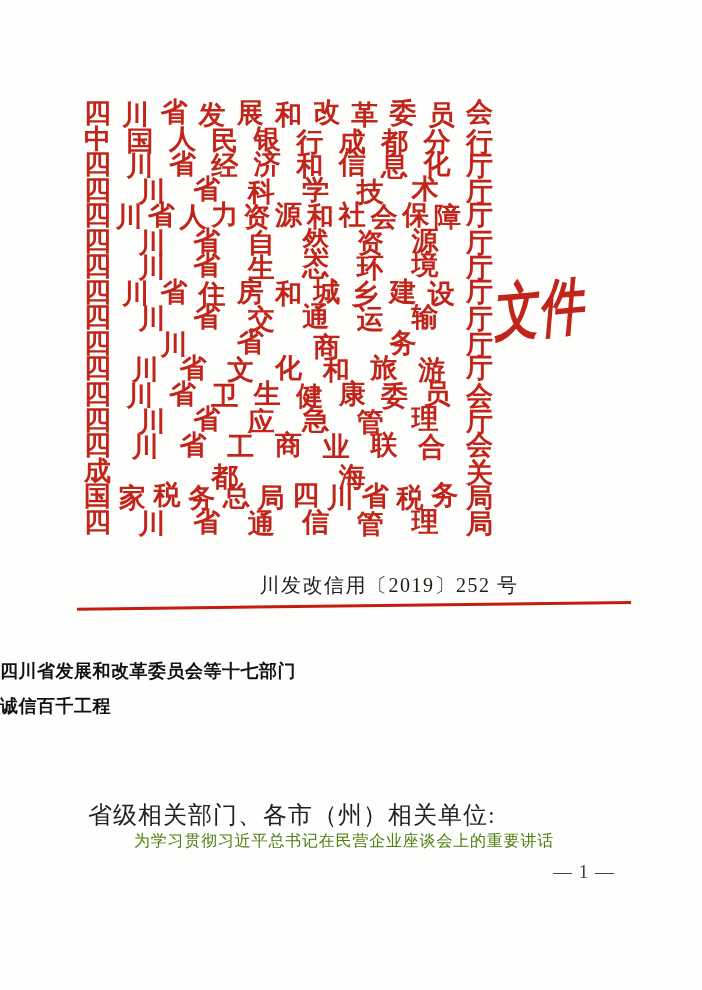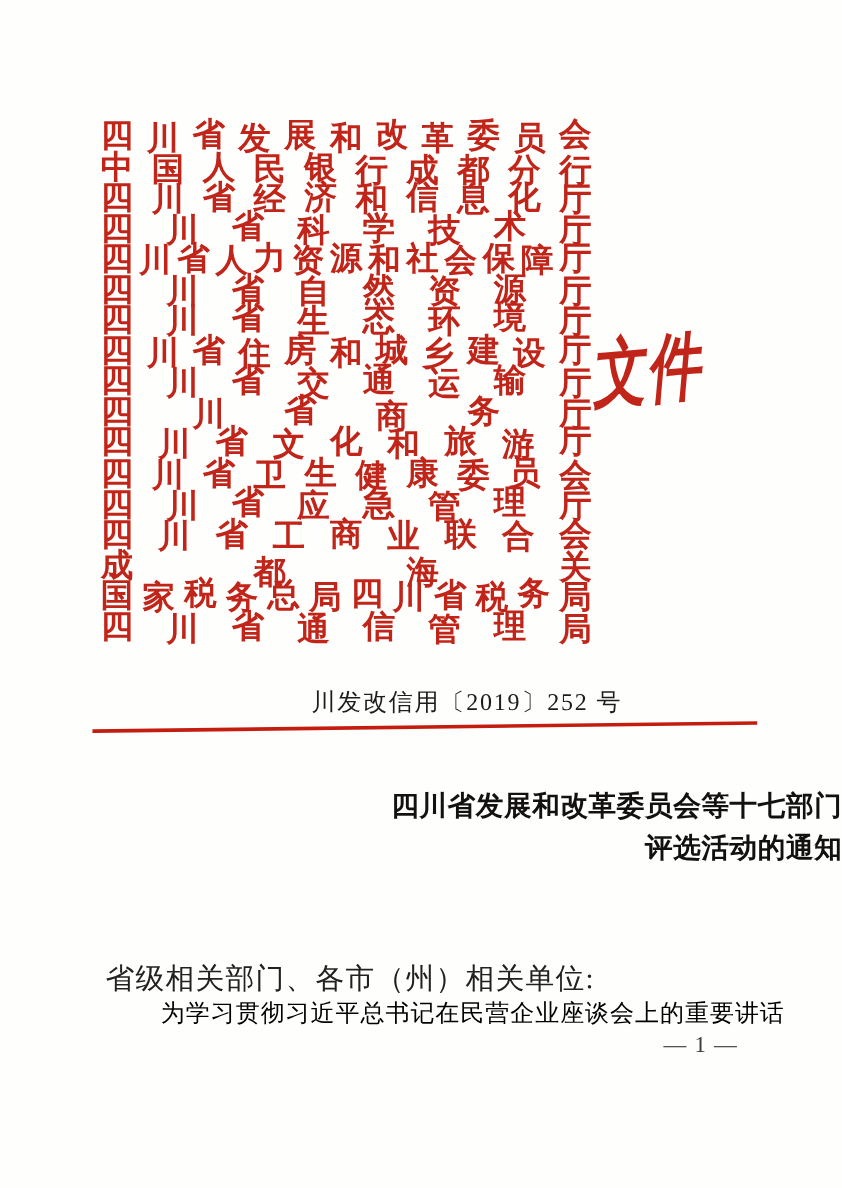--- a/index.html
+++ b/index.html
@@ -70,42 +70,42 @@
     width: 554px; height: 3.2px;
     background: var(--line-red, #c41d10);
     transform: rotate(-0.7deg);
     transform-origin: right center;
   }
   
   .title-block {
     position: absolute;
     left: 0; top: 654px;
     width: 702px;
-    text-align: right;
+    text-align: left;
     color: #121110;
     font-weight: 700;
-    font-size: 23px;
+    font-size: 18px;
     line-height: 35px;
     letter-spacing: 0.5px;
   }
   
   .salutation {
     position: absolute;
     left: 88px; top: 799px;
     font-size: 24px;
     letter-spacing: 1px;
     color: #23211f;
     white-space: nowrap;
   }
   .body-line {
     position: absolute;
     left: 134px; top: 831px;
-    font-size: 20px;
+    font-size: 16px;
     letter-spacing: 0.8px;
-    color: #000000;
+    color: #4d7c0f;
     white-space: nowrap;
   }
   .page-number {
     position: absolute;
     left: 553px; top: 861px;
     font-size: 19px;
     letter-spacing: 1px;
     color: #3c3c3e;
     white-space: nowrap;
   }
@@ -306,21 +306,21 @@
     </div>
 
   <div class="stamp">文件</div>
 
   <div class="doc-number">川发改信用〔2019〕252 号</div>
 
   <div class="red-line"></div>
 
   <div class="title-block">
     <div>四川省发展和改革委员会等十七部门</div>
-    <div>评选活动的通知</div>
+    <div>诚信百千工程</div>
   </div>
 
   <div class="salutation">省级相关部门、各市（州）相关单位:</div>
 
   <div class="body-line">为学习贯彻习近平总书记在民营企业座谈会上的重要讲话</div>
 
   <div class="page-number">— 1 —</div>
 
 </div>
 

